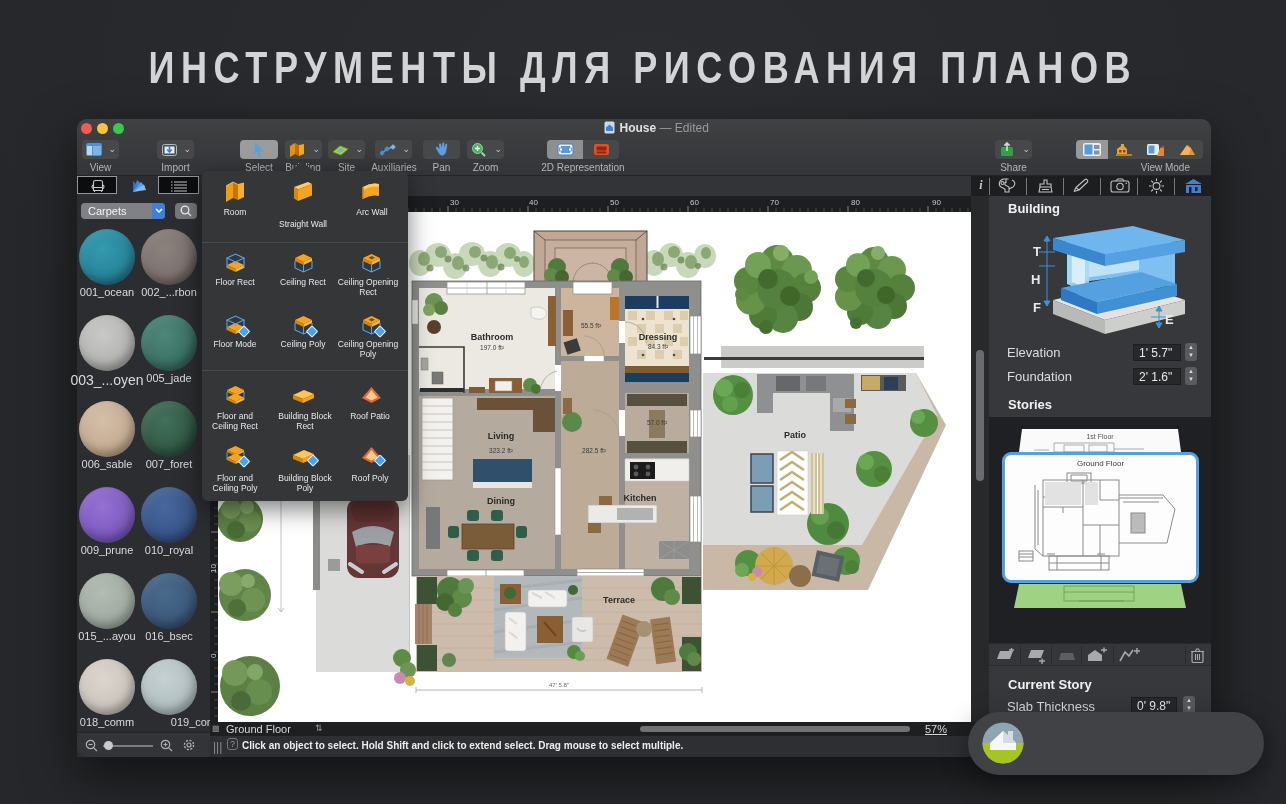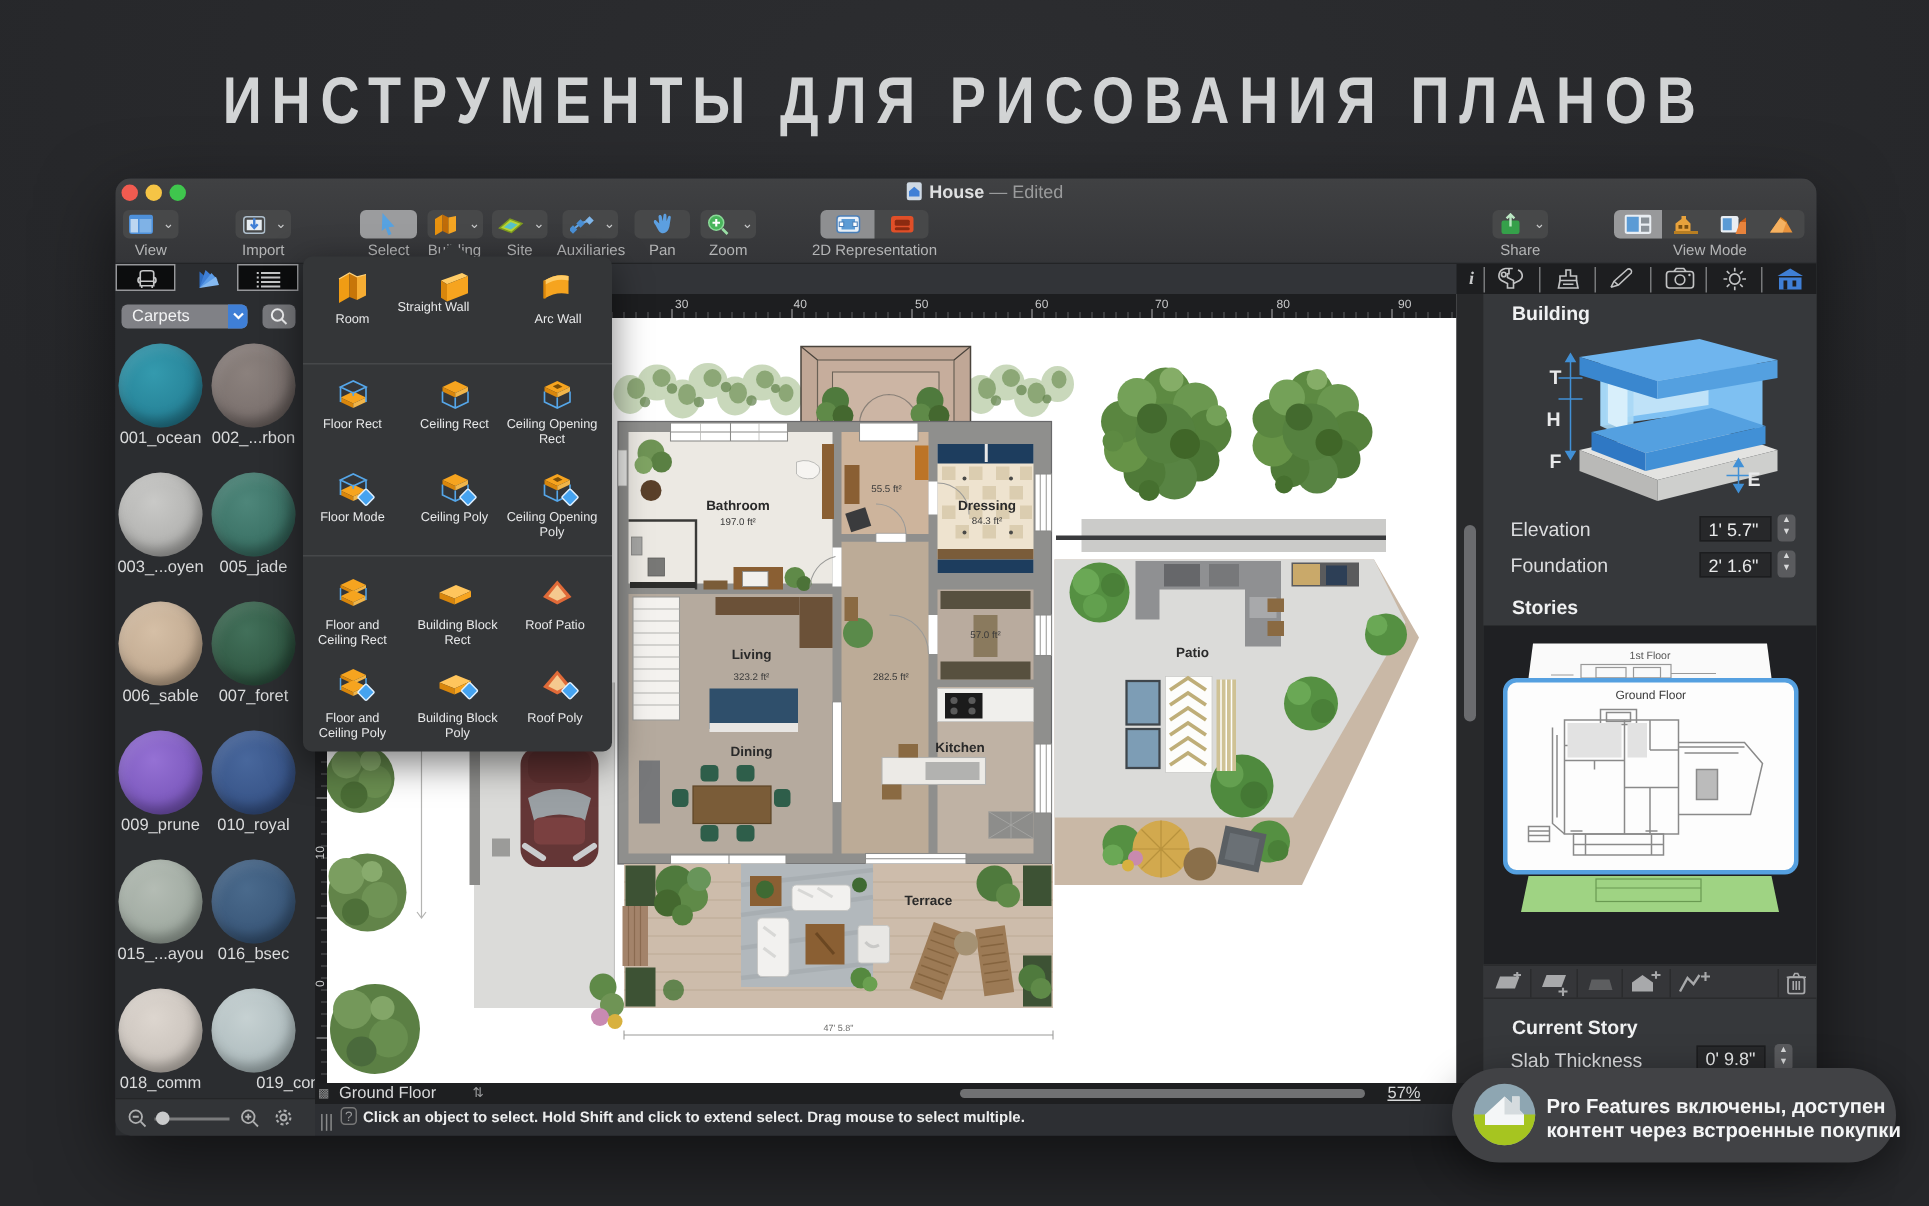--- a/index.html
+++ b/index.html
@@ -161,21 +161,21 @@
         </svg>
   </div>
   <div class="abs" style="left:96px; top:0; width:31px; height:19px;">
     <svg class="abs" style="left:7px; top:3px;" width="17" height="13">
           <path d="M1 12 L8 2 L12 5 L16 12 Z" fill="#e8923c"></path>
           <path d="M8 2 L12 5 L9.5 12 L1 12 Z" fill="#f5b160"></path>
           <path d="M8 2 L12 5" stroke="#c06c12" stroke-width="1"></path>
         </svg>
   </div>
 </div>
-<div class="lbl" style="left:1090px; top:162px; width:100px;">View Mode</div>
+<div class="lbl" style="left:1090px; top:162px; width:100px;text-align:right;">View Mode</div>
 
 <div class="abs" style="left:77px; top:176px; width:133px; height:581px; background:#2b2d30;"></div>
 
 <div class="abs" style="left:77px; top:176px; width:133px; height:20px; background:#2b2d30;"></div>
 
 <div class="abs" style="left:77px; top:176px; width:40px; height:18px; border:1px solid #96979a; background:#0c0d0e;">
   <svg class="abs" style="left:12px; top:2px;" width="16" height="14" viewBox="0 0 16 14">
         <g fill="none" stroke="#c5c6c7" stroke-width="1.1">
           <path d="M3.5 6 L3.5 3 C3.5 2 4.5 1.5 5.5 1.5 L10.5 1.5 C11.5 1.5 12.5 2 12.5 3 L12.5 6"></path>
           <path d="M3.5 6 C1.5 6 1.5 9.5 3.5 9.5 L3.5 11.5 L12.5 11.5 L12.5 9.5 C14.5 9.5 14.5 6 12.5 6 L12.5 8.5 L3.5 8.5 Z"></path>
@@ -211,21 +211,21 @@
       </svg>
     </div>
 
 <div class="abs" style="left:79px; top:229px; width:56px; height:56px; border-radius:50%; box-shadow:inset -3px -5px 8px rgba(0,0,0,.28), inset 3px 5px 8px rgba(255,255,255,.1); background:radial-gradient(circle at 42% 35%, #349aae, #28869b 55%, #1a6075);"></div>
 <div class="lbl" style="left:69px; top:286px; width:76px; font-size:11px; color:#dadbdc;">001_ocean</div>
 
 <div class="abs" style="left:141px; top:229px; width:56px; height:56px; border-radius:50%; box-shadow:inset -3px -5px 8px rgba(0,0,0,.28), inset 3px 5px 8px rgba(255,255,255,.1); background:radial-gradient(circle at 42% 35%, #8b817d, #7d7370 55%, #5f5552);"></div>
 <div class="lbl" style="left:131px; top:286px; width:76px; font-size:11px; color:#dadbdc;">002_...rbon</div>
 
 <div class="abs" style="left:79px; top:315px; width:56px; height:56px; border-radius:50%; box-shadow:inset -3px -5px 8px rgba(0,0,0,.28), inset 3px 5px 8px rgba(255,255,255,.1); background:radial-gradient(circle at 42% 35%, #c9c9c7, #b5b5b3 55%, #939391);"></div>
-<div class="lbl" style="left:69px; top:372px; width:76px; font-size:11px; color:#dadbdc;">003_...oyen</div>
+<div class="lbl" style="left:69px; top:372px; width:76px; font-size:14px; color:#dadbdc;">003_...oyen</div>
 
 <div class="abs" style="left:141px; top:315px; width:56px; height:56px; border-radius:50%; box-shadow:inset -3px -5px 8px rgba(0,0,0,.28), inset 3px 5px 8px rgba(255,255,255,.1); background:radial-gradient(circle at 42% 35%, #4e867a, #3d7468 55%, #2b584e);"></div>
 <div class="lbl" style="left:131px; top:372px; width:76px; font-size:11px; color:#dadbdc;">005_jade</div>
 
 <div class="abs" style="left:79px; top:401px; width:56px; height:56px; border-radius:50%; box-shadow:inset -3px -5px 8px rgba(0,0,0,.28), inset 3px 5px 8px rgba(255,255,255,.1); background:radial-gradient(circle at 42% 35%, #d5bfa6, #c4ad94 55%, #a38c72);"></div>
 <div class="lbl" style="left:69px; top:458px; width:76px; font-size:11px; color:#dadbdc;">006_sable</div>
 
 <div class="abs" style="left:141px; top:401px; width:56px; height:56px; border-radius:50%; box-shadow:inset -3px -5px 8px rgba(0,0,0,.28), inset 3px 5px 8px rgba(255,255,255,.1); background:radial-gradient(circle at 42% 35%, #42705a, #335c47 55%, #224233);"></div>
 <div class="lbl" style="left:131px; top:458px; width:76px; font-size:11px; color:#dadbdc;">007_foret</div>
 
@@ -1058,21 +1058,21 @@
         <path d="M14 4.5 L20 3 L20 17 L14 20 Z" fill="#f6ad33"></path>
         <path d="M2 6 L9 2 L14 4.5 L20 3" fill="none" stroke="#ffd27a" stroke-width="0.8"></path>
       </svg>
   <div class="abs" style="left:10px; top:36px; width:46px; text-align:center;">Room</div>
 
   <svg class="abs" style="left:89px; top:9px;" width="24" height="23">
         <path d="M3 7 L17 2 L21 4 L7 9.5 Z" fill="#ffcc66"></path>
         <path d="M3 7 L7 9.5 L7 21 L3 18.5 Z" fill="#d8860c"></path>
         <path d="M7 9.5 L21 4 L21 15.5 L7 21 Z" fill="#f6a41f"></path>
       </svg>
-  <div class="abs" style="left:63px; top:28px; width:76px; ">Straight Wall</div>
+  <div class="abs" style="left:63px; top:48px; width:76px; text-align:center;">Straight Wall</div>
 
   <svg class="abs" style="left:157px; top:9px;" width="24" height="23">
         <path d="M4 7 Q12 2 20 4 L20 16 Q12 14 4 19 Z" fill="#f6a41f"></path>
         <path d="M4 7 Q12 2 20 4 L20 7 Q12 5 4 10 Z" fill="#ffcc66"></path>
         <path d="M4 7 L4 19" stroke="#d8860c" stroke-width="1.6"></path>
       </svg>
   <div class="abs" style="left:142px; top:36px; width:56px; text-align:center;">Arc Wall</div>
 
   <div class="abs" style="left:0; top:71px; width:206px; height:1px; background:#46484a;"></div>
 
@@ -1205,15 +1205,14 @@
 
 <svg class="abs" style="left:982px; top:722px;" width="42" height="42" viewBox="0 0 42 42">
   <circle cx="21" cy="21" r="20.5" fill="#8ea6b2"></circle>
   <path d="M0.5 21 A20.5 20.5 0 0 0 41.5 21 L34 21 L34 28 L8 28 L8 21 Z" fill="#a6c520"></path>
   <path d="M34 28 L8 28 L8 21 L34 21 Z" fill="#e8ecee" opacity="0"></path>
   <path d="M8 21 L21 9 L26 13.5 L26 9 L31 9 L31 18 L34 21 L34 28 L8 28 Z" fill="#f4f6f7"></path>
   <path d="M21 9 L26 13.5 L26 9 L31 9 L31 18 L34 21 L21 21 Z" fill="#d5dbde"></path>
   <path d="M8 28 L8 34 A20.5 20.5 0 0 0 34 34 L34 28 Z" fill="#a6c520" opacity="0"></path>
 </svg>
 
-<div class="abs" style="left:1031px; top:730px; width:240px; color:#f4f5f6; font-size:13.5px; font-weight:700; line-height:16px; white-space:nowrap;">Pro Features включены, доступен<br>контент через встроенные покупки</div>
 
 </div>
 
 </body></html>

